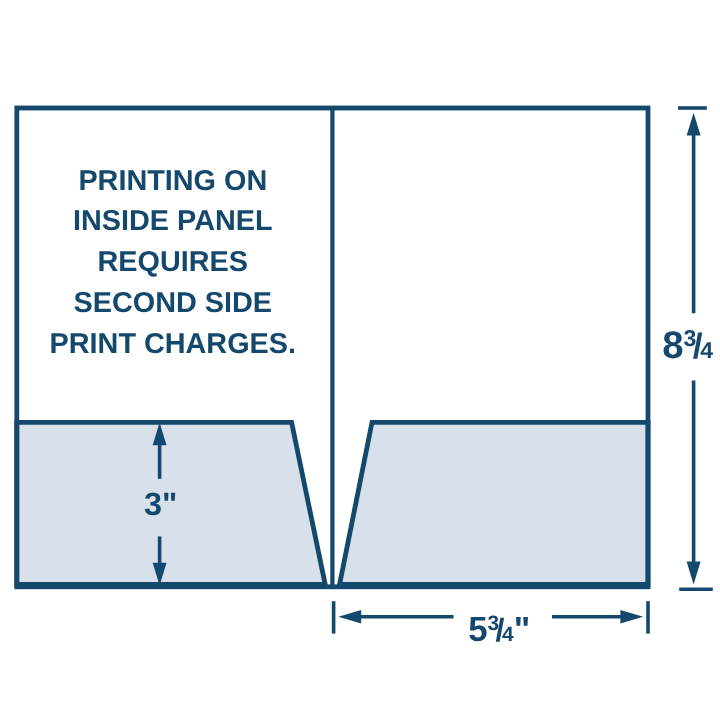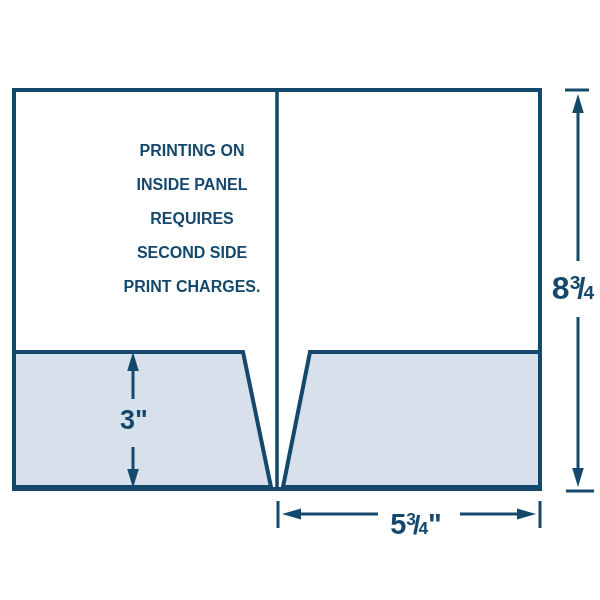--- a/index.html
+++ b/index.html
@@ -26,23 +26,22 @@
     position: absolute;
     text-align: center;
     font-weight: bold;
     color: #14486C;
     white-space: pre-line;
   }
   #left-note {
     left: 12px;
     top: 134px;
     width: 264px;
-    font-size: 16px;
+    font-size: 24px;
     line-height: 34px;
-    padding-left: 48px;
   }
   #right-note {
     left: 279px;
     top: 153px;
     width: 262px;
     font-size: 24px;
     line-height: 30px;
   }
   .dim-label {
     position: absolute;

